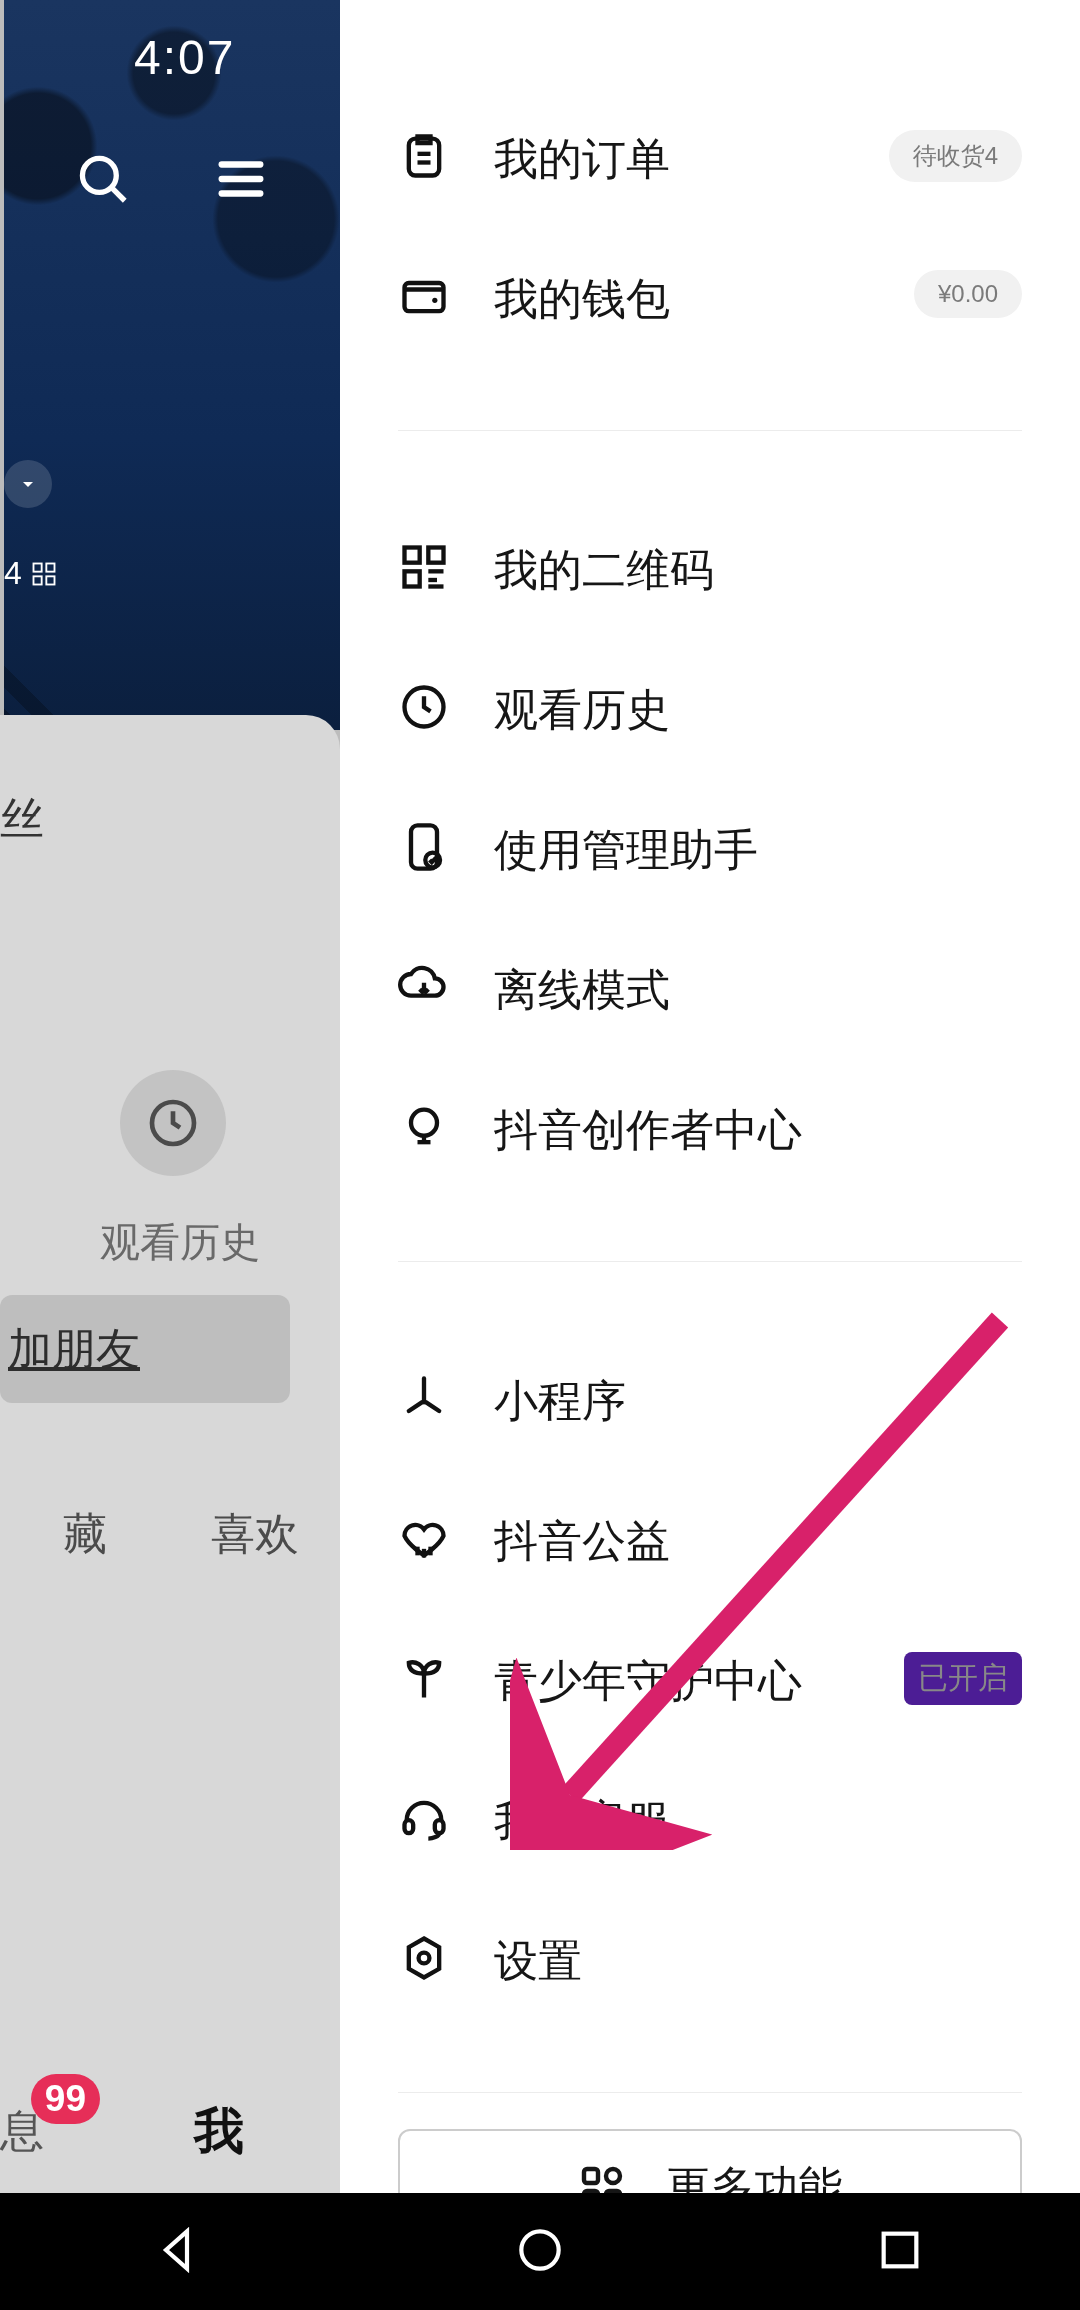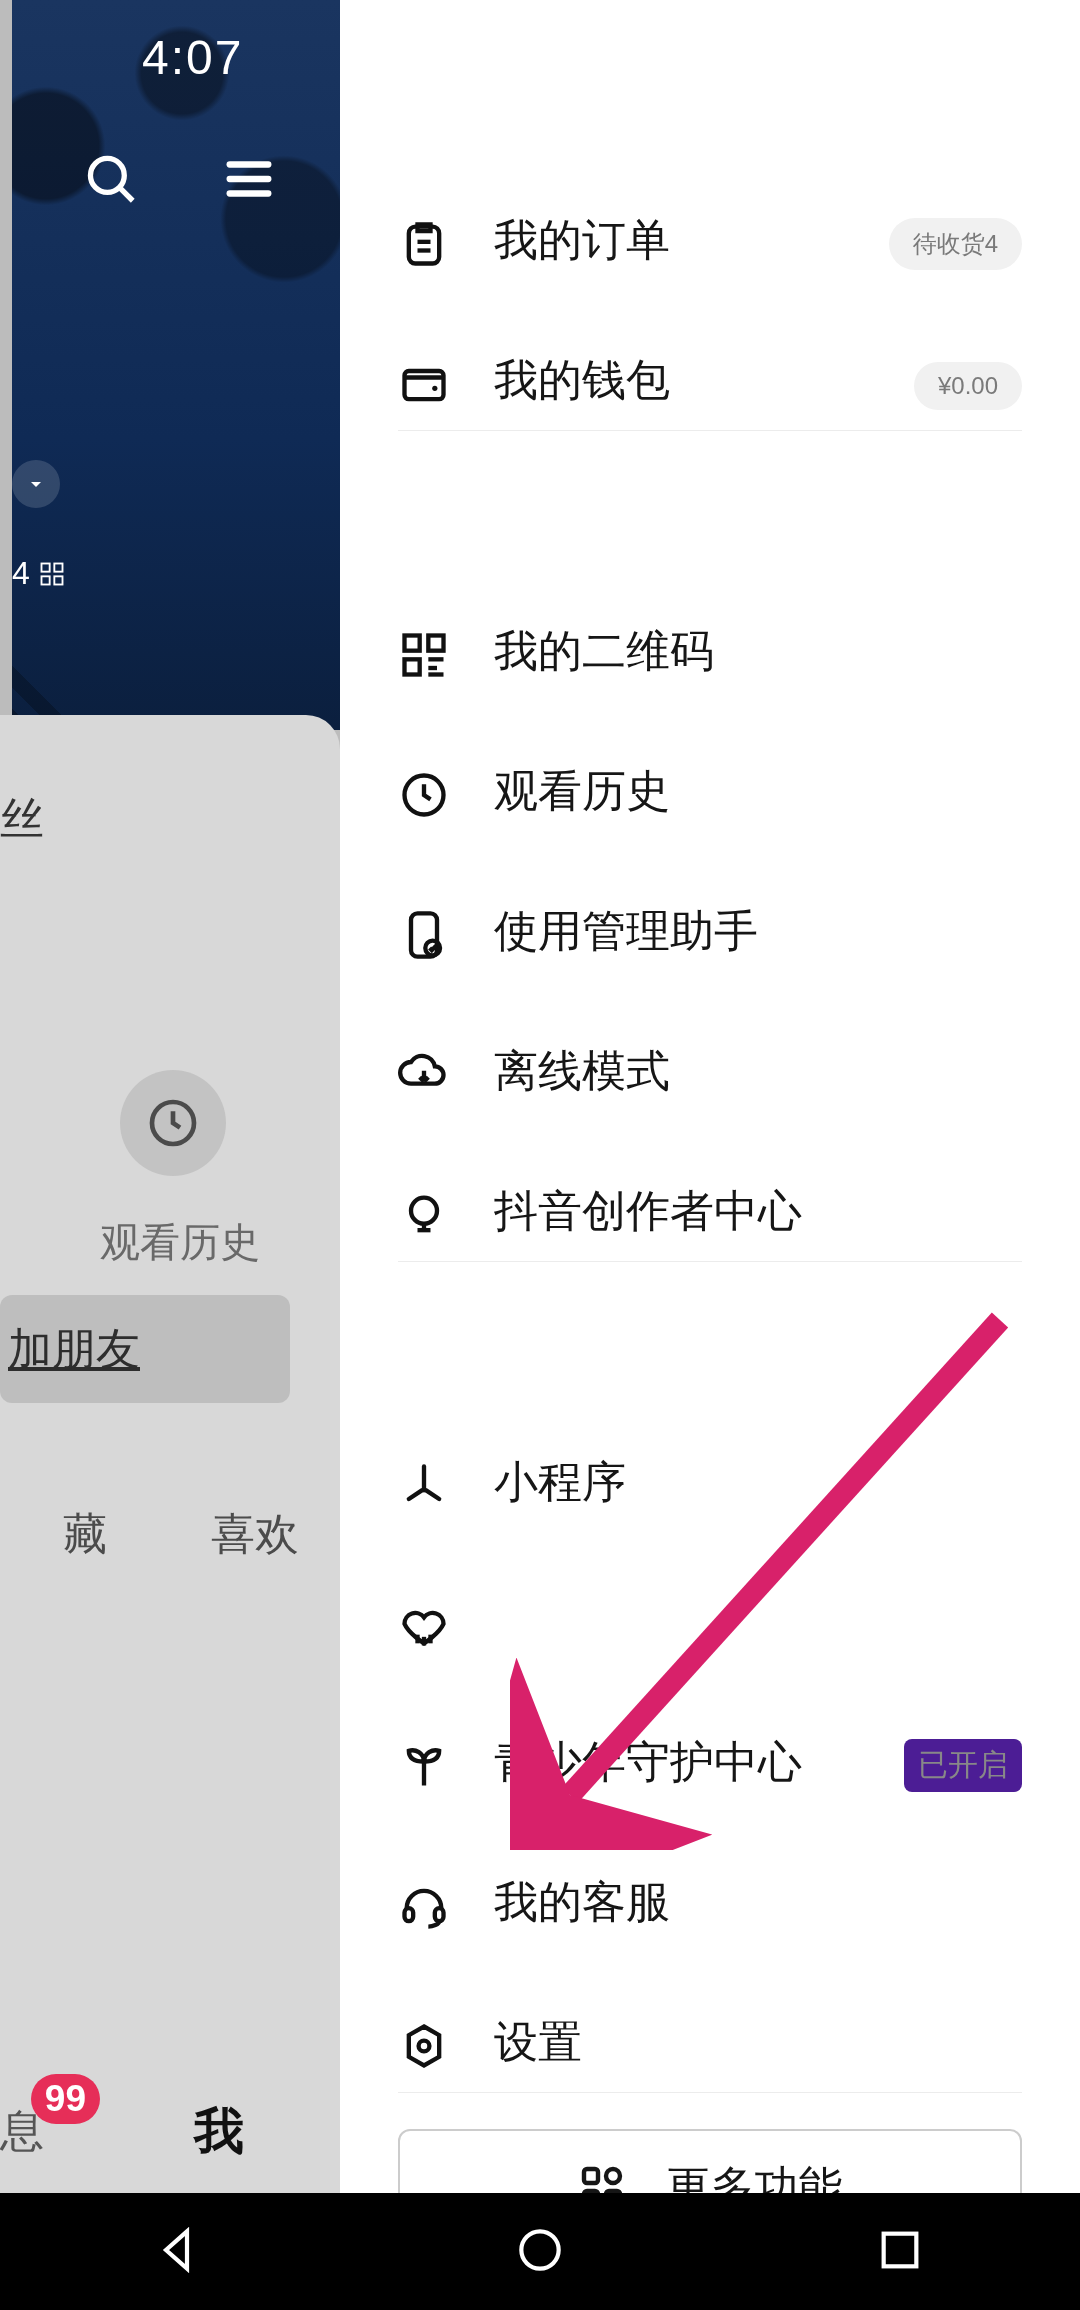--- a/index.html
+++ b/index.html
@@ -5,21 +5,21 @@
   * { margin: 0; padding: 0; box-sizing: border-box; }
   html, body { width: 1080px; height: 2310px; font-family: -apple-system, "PingFang SC", "Helvetica Neue", sans-serif; overflow: hidden; }
   body { position: relative; background: #fff; }
 
   
   .bg-profile {
     position: absolute; left: 0; top: 0; width: 340px; height: 2193px;
     background: #bcbcbc; overflow: hidden;
   }
   .bg-hero {
-    position: absolute; left: 12px; top: 0; width: 340px; height: 730px;
+    position: absolute; left: 4px; top: 0; width: 340px; height: 730px;
     background: linear-gradient(to bottom, #1a3560 0%, #0f2a55 60%, #0b1f3e 100%);
     text-decoration: underline;
   }
   .bg-hero .tree-overlay {
     position:absolute; inset:0;
     background:
       radial-gradient(circle at 10% 20%, rgba(0,0,0,0.45) 0 8%, transparent 9%),
       radial-gradient(circle at 50% 10%, rgba(0,0,0,0.4) 0 6%, transparent 7%),
       radial-gradient(circle at 80% 30%, rgba(0,0,0,0.35) 0 10%, transparent 11%),
       linear-gradient(45deg, rgba(0,0,0,0.3) 0 2%, transparent 2% 4%, rgba(0,0,0,0.25) 4% 6%, transparent 6% 100%);
@@ -61,21 +61,21 @@
   .nav-badge {position:absolute; top:-28px; right:-56px; background:#e62e58; color:#fff; font-size:37px; font-weight:600; padding:4px 14px; border-radius:30px;}
   .nav-me {font-size:50px; font-weight:700; color:#111; margin-left:150px;}
 
   
   .drawer {
     position: absolute; right: 0; top: 0; width: 740px; height: 2193px; background: #fff;
     padding: 0 58px; 
   }
   .menu-group { padding: 0; }
   .menu-item {
-    display: flex; align-items: flex-end; height: 140px; position: relative;
+    display: flex; align-items: flex-start; height: 140px; position: relative;
   }
   .menu-item:first-child { margin-top: 110px; }
   .menu-icon { width: 52px; height: 52px; flex: 0 0 52px; margin-right: 44px; display:flex; align-items:center; justify-content:center;}
   .menu-icon svg { width: 52px; height: 52px; stroke:#111; fill:none; stroke-width:2; }
   .menu-icon svg .filled { fill:#111; stroke:none; }
   .menu-label { font-size: 44px; color: #161616; flex: 1; }
   .menu-badge {
     background: #f1f1f1; color: #7a7a7a; font-size: 24px; padding: 10px 24px; border-radius: 40px;
   }
   .menu-badge-text {
@@ -269,20 +269,21 @@
     </div>
     <div class="menu-item">
       <span class="menu-icon">
         <svg viewBox="0 0 24 24" stroke-width="2.2">
             <path d="M12 20s-7-4.5-9-9a5 5 0 019-3 5 5 0 019 3c-2 4.5-9 9-9 9z"></path>
             <line x1="9" y1="16" x2="9" y2="20"></line>
             <line x1="12" y1="17" x2="12" y2="21"></line>
             <line x1="15" y1="16" x2="15" y2="20"></line>
           </svg>
       </span>
+      <span class="menu-label">抖音公益</span>
     </div>
     <div class="menu-item">
       <span class="menu-icon">
         <svg viewBox="0 0 24 24" stroke-width="2.2">
             <path d="M12 21V10"></path>
             <path d="M12 10C12 6 8 4 5 5c0 4 3 5 7 5z"></path>
             <path d="M12 10c0-4 4-6 7-5 0 4-3 5-7 5z"></path>
           </svg>
       </span>
       <span class="menu-label">青少年守护中心</span>

